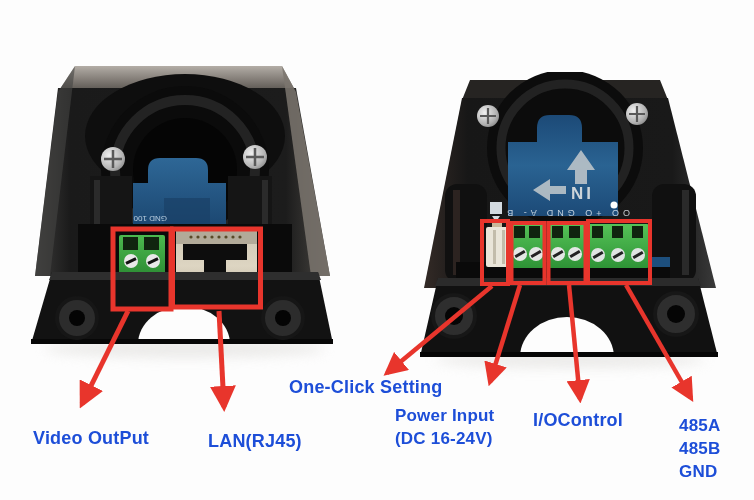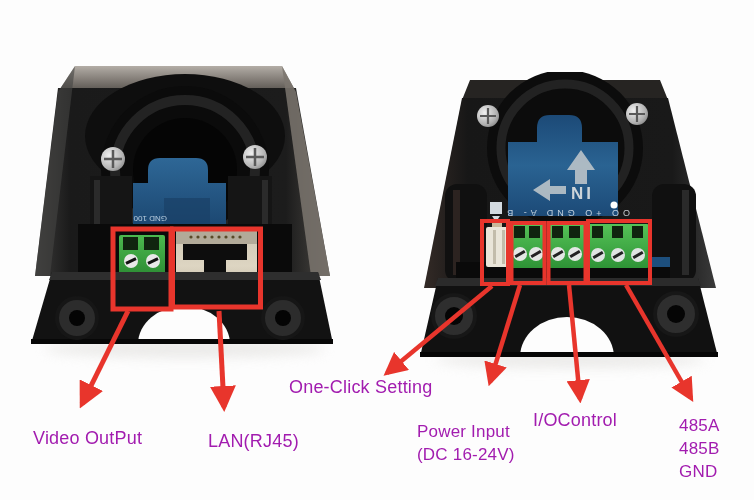--- a/index.html
+++ b/index.html
@@ -8,21 +8,21 @@
     background:#fdfdfd;
     font-family:"Liberation Sans", sans-serif;
   }
   .dev{position:absolute;}
   .floor-shadow{
     position:absolute;background:#e7e6e4;border-radius:50%;
     filter:blur(6px);opacity:.8;
   }
   .overlay{position:absolute;left:0;top:0;}
   .ann-label{
-    position:absolute;color:#a21caf;font-weight:normal;font-size:18px;
+    position:absolute;color:#1d4ed8;font-weight:bold;font-size:18px;
     letter-spacing:.2px;white-space:nowrap;line-height:23px;
   }
   .ann-label.small{font-size:17px;}
 </style>
 </head>
 <body>
 
 <div class="stage">
 
   <div class="floor-shadow" style="left:45px;top:340px;width:280px;height:18px;"></div>
@@ -290,21 +290,21 @@
     <line x1="569" y1="285" x2="580" y2="399" stroke="#e8352c" stroke-width="4.5" marker-end="url(#arrhead)"></line>
     <line x1="626" y1="285" x2="691" y2="398" stroke="#e8352c" stroke-width="4.5" marker-end="url(#arrhead)"></line>
   </svg>
 
   <div class="ann-label" style="left:33px;top:427px;">Video OutPut</div>
 
   <div class="ann-label" style="left:208px;top:430px;">LAN(RJ45)</div>
 
   <div class="ann-label" style="left:289px;top:376px;">One-Click Setting</div>
 
-  <div class="ann-label small" style="left:417px;top:404px;margin-top:16px;">
+  <div class="ann-label small" style="left:395px;top:404px;">
     <div>Power Input</div>
     <div>(DC 16-24V)</div>
   </div>
 
   <div class="ann-label" style="left:533px;top:409px;">I/OControl</div>
 
   <div class="ann-label small" style="left:679px;top:414px;">
     <div>485A</div>
     <div>485B</div>
     <div>GND</div>

